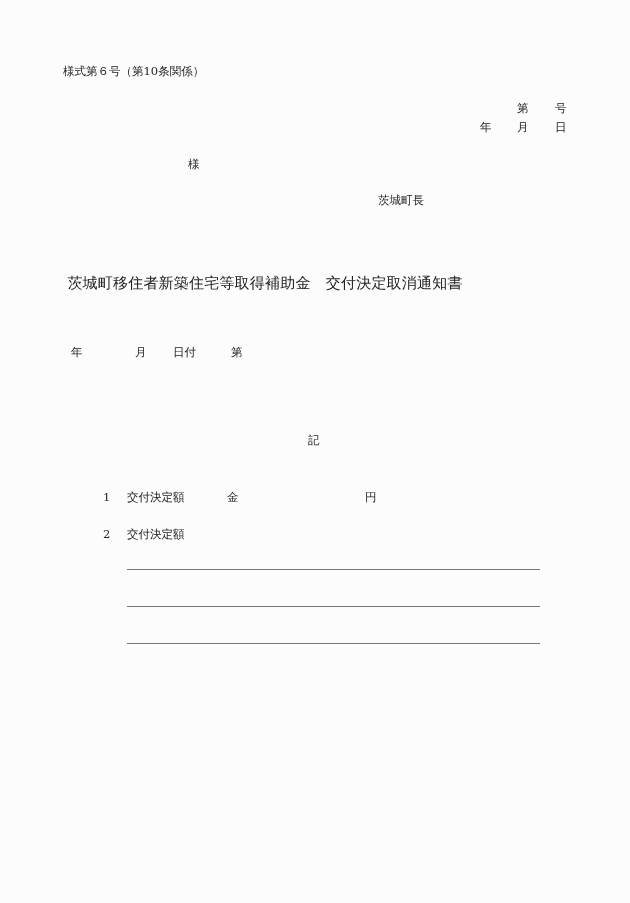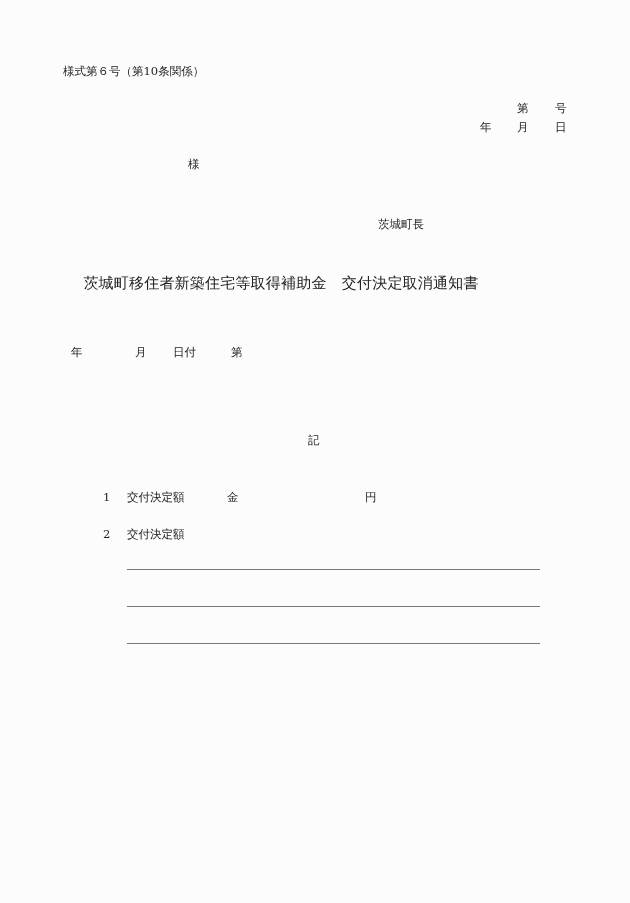--- a/index.html
+++ b/index.html
@@ -14,23 +14,23 @@
       overflow: hidden;
       font-family: "DejaVu Serif", "Liberation Serif", serif;
       color: #222;
       font-size: 11.5px;
     }
     .abs { position: absolute; white-space: nowrap; line-height: 1; }
     .form-no { left: 63px; top: 66px; text-align: center; }
     .docno { top: 103px; }
     .date { top: 122px; }
     .addressee { left: 188px; top: 159px; }
-    .sender { left: 378px; top: 195px; margin-top: 24px; }
+    .sender { left: 378px; top: 195px; }
     .title {
-      left: 16px; width: 530px; top: 276px;
+      left: 0; width: 530px; top: 276px;
       text-align: center;
       font-size: 15px;
       letter-spacing: 0.2px;
     }
     .body-text {
       position: absolute;
       left: 63px;
       top: 343px;
       width: 510px;
       line-height: 19px;

